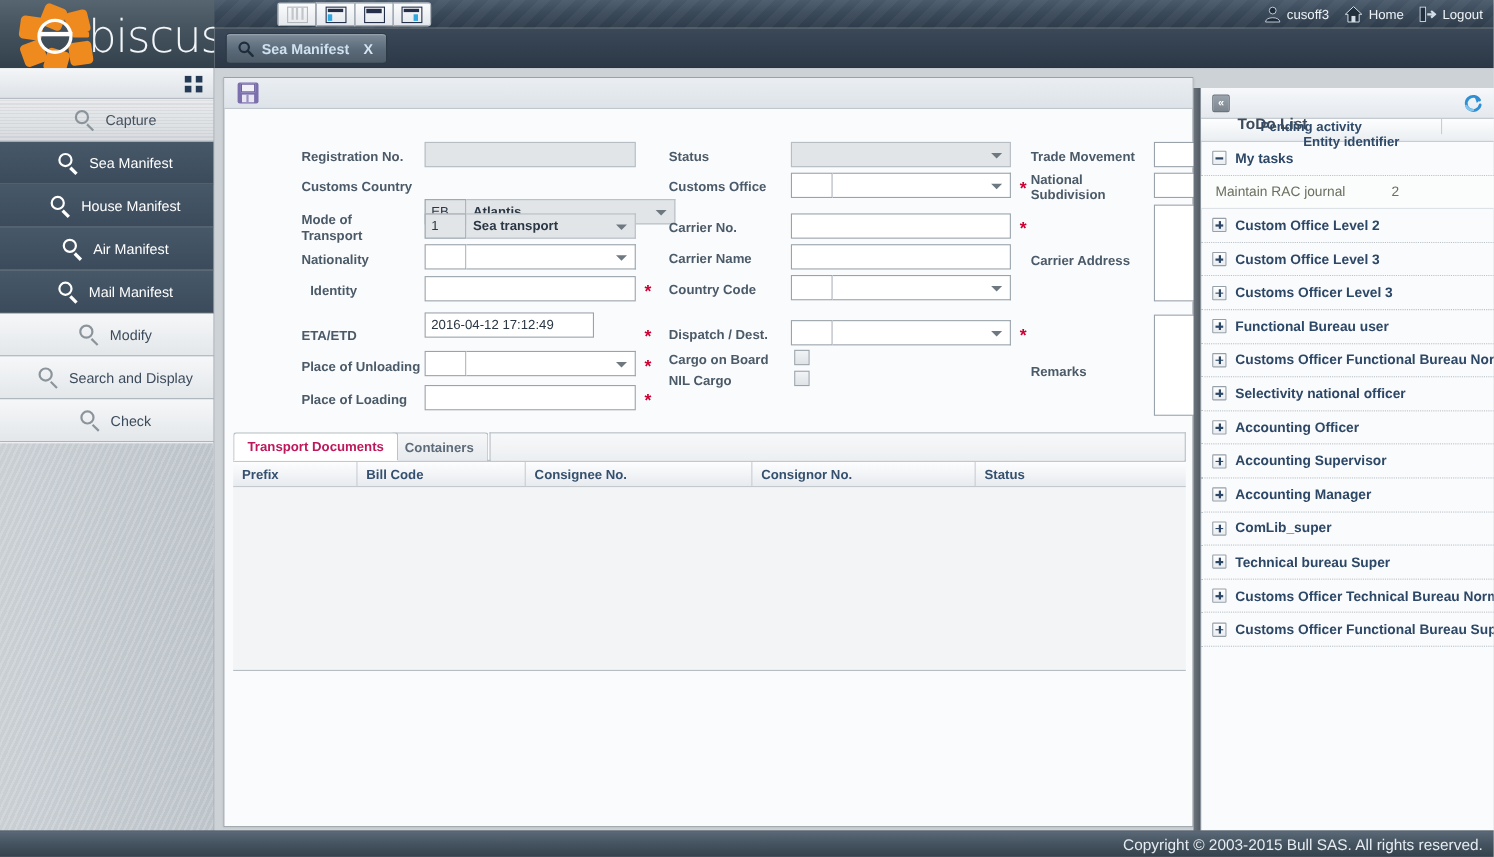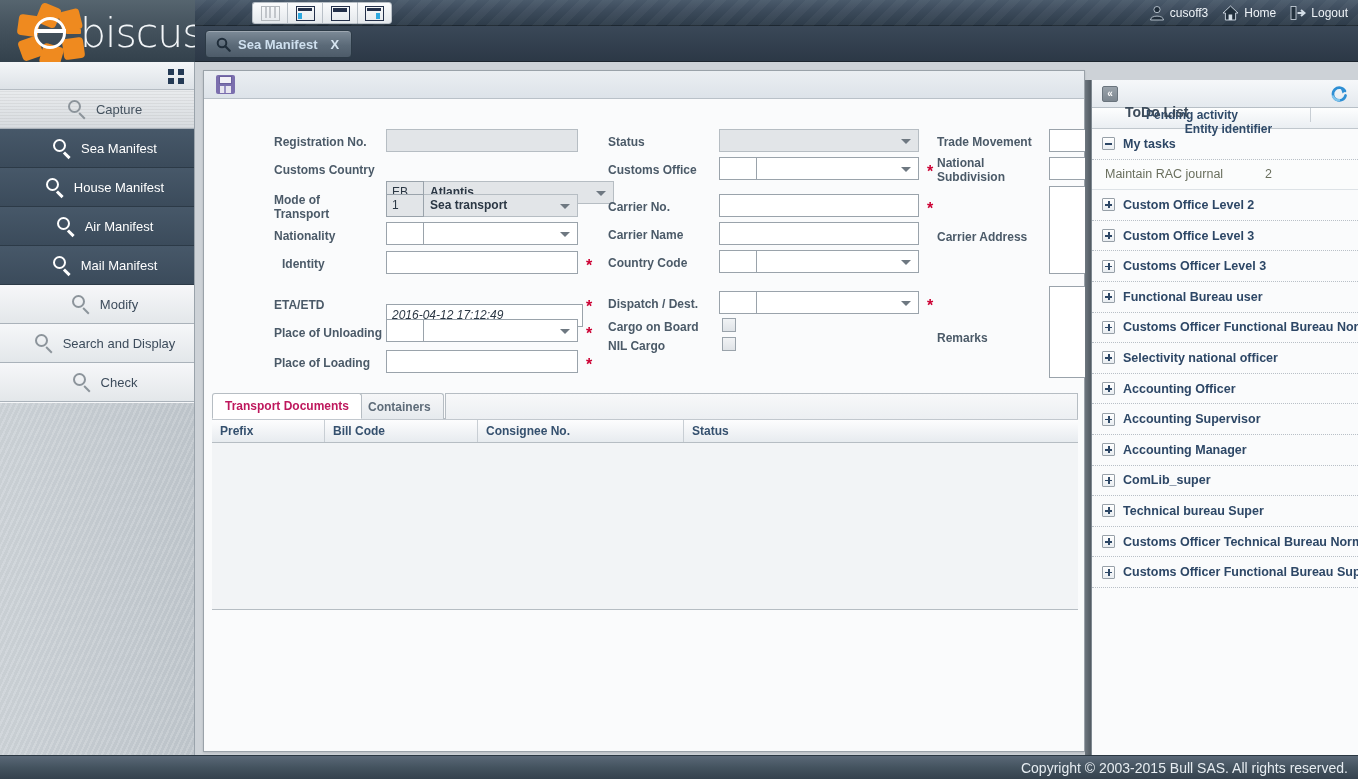--- a/index.html
+++ b/index.html
@@ -502,21 +502,21 @@
             </div>
         </div>
 
         <div class="flabel" style="left:78px;top:158px;">Identity</div>
         <div class="fin" style="left:182px;top:152px;width:192px;">
           <span class="txt"></span>
         </div>
         <div class="req" style="left:382px;top:161px;">*</div>
 
         <div class="flabel" style="left:70px;top:199px;">ETA/ETD</div>
-        <div class="fin" style="left:182px;top:205px;width:197px;font-style:italic;">
+        <div class="fin" style="left:182px;top:185px;width:154px;">
           <span class="txt">2016-04-12 17:12:49</span>
         </div>
         <div class="req" style="left:382px;top:202px;">*</div>
 
         <div class="flabel" style="left:70px;top:227px;">Place of Unloading</div>
         <div class="combo" style="left:182px;top:220px;width:192px;">
           <div class="code">
               <span class="txt"></span>
             </div>
           <div class="sel">
@@ -616,20 +616,21 @@
           </div>
           <div class="tab idle" style="left:143px;">
             <span>Containers</span>
           </div>
         </div>
 
         <div class="thead">
           <div class="th" style="width:113px;">Prefix</div>
           <div class="th" style="width:153px;">Bill Code</div>
           <div class="th" style="width:206px;">Consignee No.</div>
+          <div class="th" style="width:203px;">Consignor No.</div>
           <div class="th" style="flex:1;border-right:none;">Status</div>
         </div>
         <div class="tbody"></div>
 
       </div>
     </div>
   </div>
 
   <div class="dragbar"></div>
 

